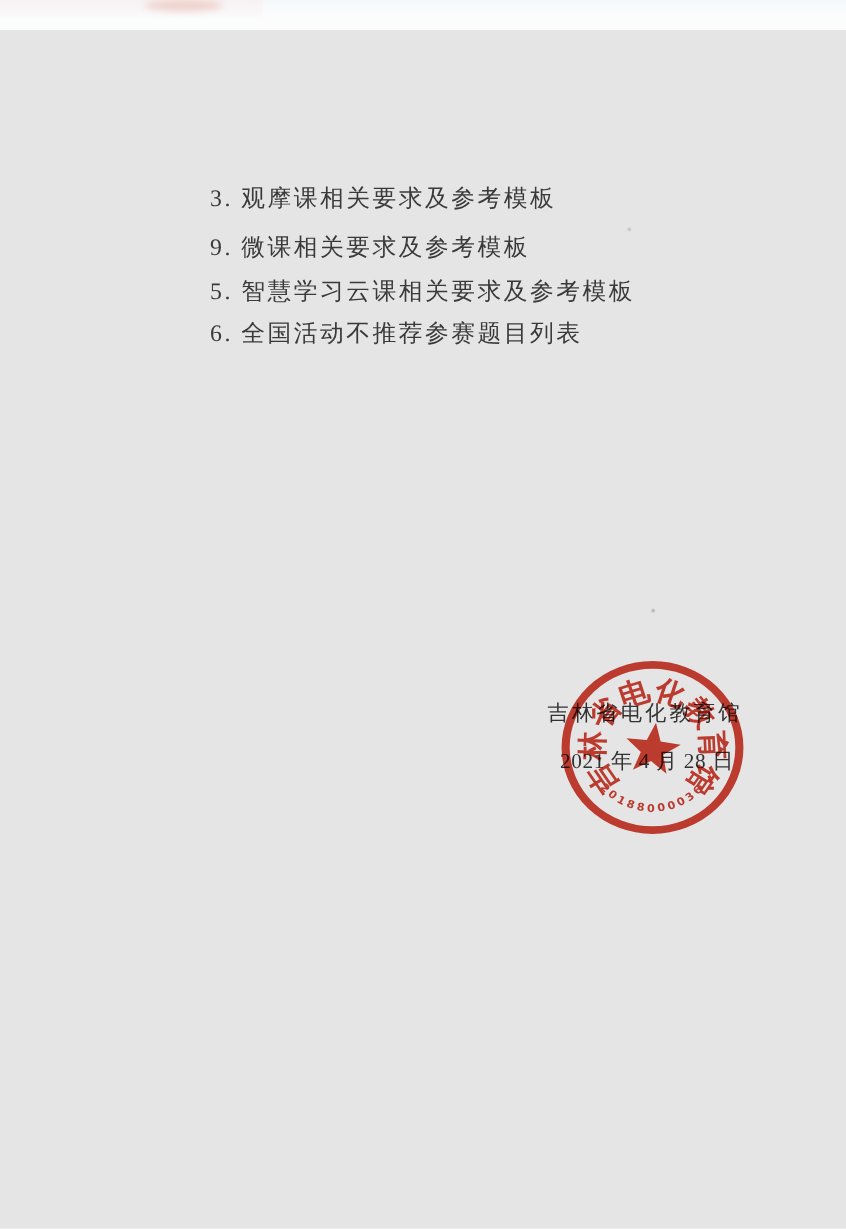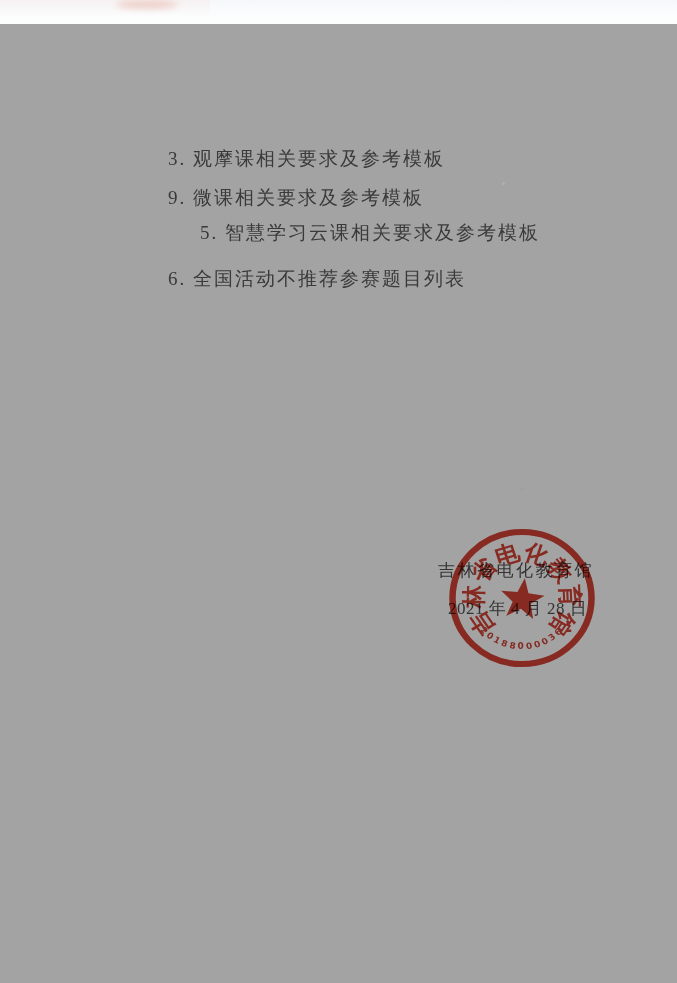--- a/index.html
+++ b/index.html
@@ -6,21 +6,21 @@
   body {
     width: 677px; height: 983px;
     background: #fdfdfd;
     font-family: "Liberation Serif", "DejaVu Serif", serif;
     position: relative;
     overflow: hidden;
   }
   .page {
     position: absolute; left: 0; top: 0;
     width: 677px; height: 983px;
-    background: #a3a3a3;
+    background: #e5e5e5;
   }
   
   .top-scan-band {
     position: absolute; left: 0; top: 0;
     width: 677px; height: 24px;
     background: linear-gradient(180deg, #f5f8fa 0%, #fbfcfd 55%, #fdfdfd 100%);
   }
   .pink-tint {
     position: absolute; left: 0; top: 0;
     width: 210px; height: 16px;
@@ -42,22 +42,22 @@
   
   .list-item {
     position: absolute; left: 168px;
     font-size: 19px;
     letter-spacing: 2px;
     color: #3a3a3a;
     white-space: nowrap;
   }
   .li-3 { top: 146px; }
   .li-4 { top: 185px; }
-  .li-5 { top: 220px; margin-left: 32px; }
-  .li-6 { top: 266px; }
+  .li-5 { top: 220px; }
+  .li-6 { top: 254px; }
 
   
   .sig-org {
     position: absolute; left: 438px; top: 559px;
     font-size: 17px; letter-spacing: 2.5px;
     color: #333; white-space: nowrap;
   }
   .sig-date {
     position: absolute; left: 448px; top: 597px;
     font-size: 17px; letter-spacing: 0.5px;

